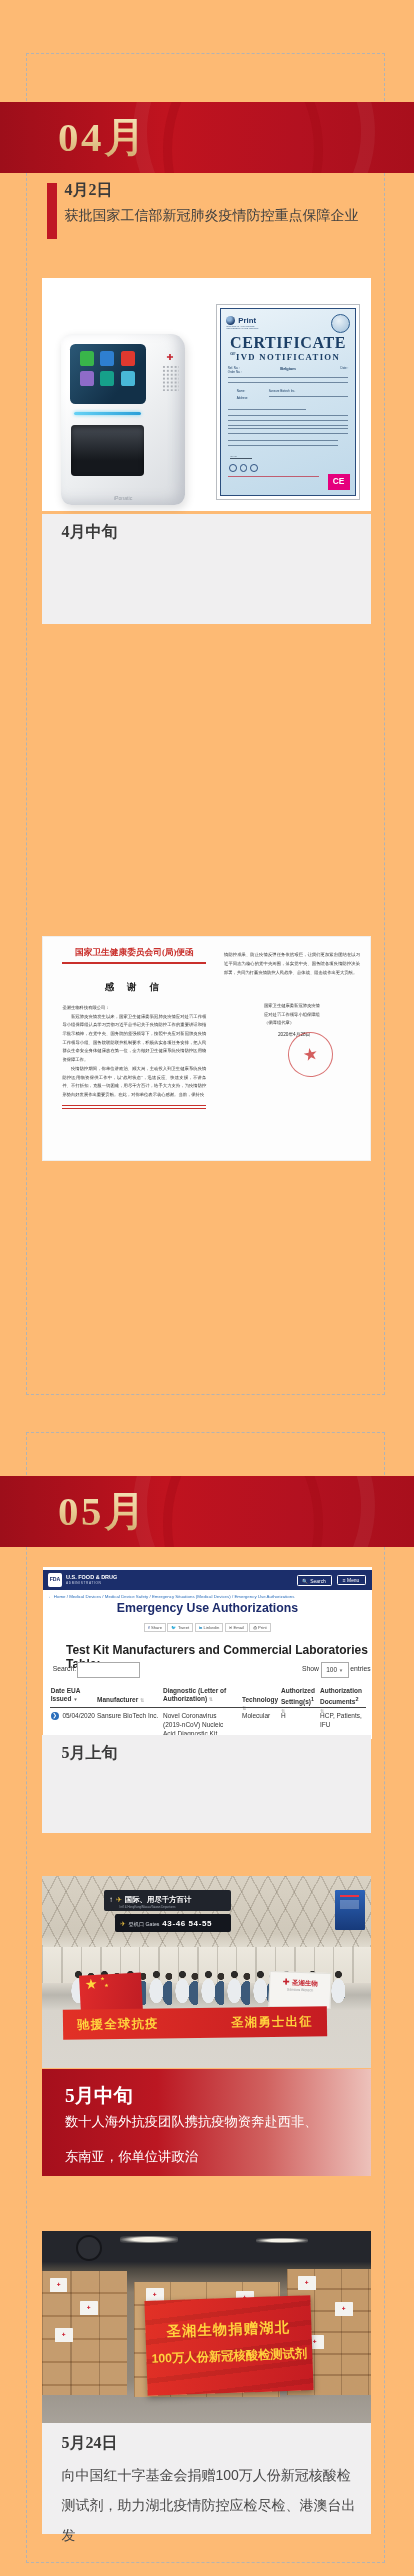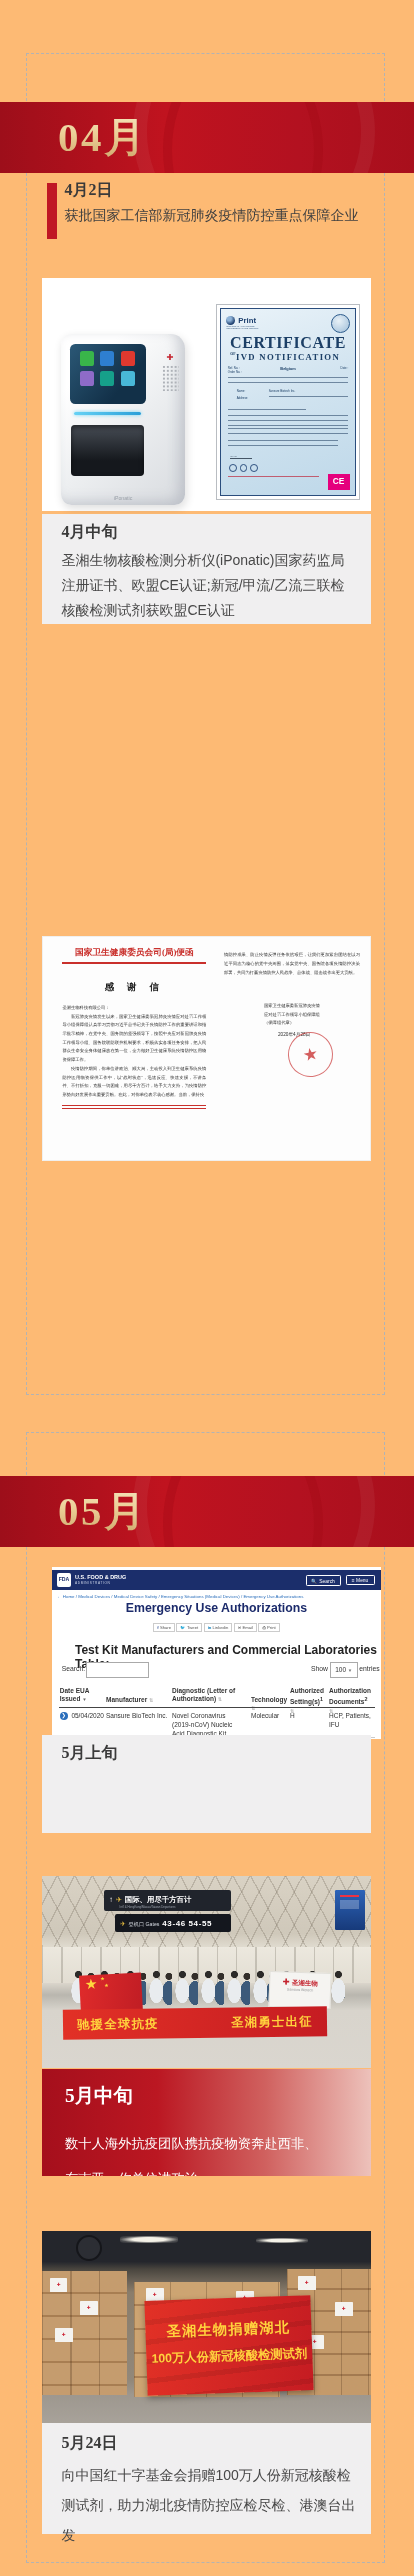--- a/index.html
+++ b/index.html
@@ -61,21 +61,21 @@
   .letter{position:absolute;left:42px;top:936px;width:329px;height:225px;background:#fdfdfd;
         border:0.6px solid #f0f0ef;box-sizing:border-box;}
   .ltxt{font-size:4.3px;line-height:8.7px;color:#2d2d2d;text-align:justify;}
   .lred{color:#c9302c;}
   .seal{position:absolute;left:245px;top:95px;width:43px;height:43px;border:1.6px solid rgba(198,40,40,.65);
         border-radius:50%;transform:rotate(-12deg);text-align:center;line-height:43px;font-size:17px;
         color:rgba(198,40,40,.75);}
   
   .crowd{position:absolute;background-repeat:repeat-x;}
   
-  .fda{position:absolute;left:52px;top:1567px;width:329px;height:172px;background:#fff;font-family:"Liberation Sans","DejaVu Sans",sans-serif;}
+  .fda{position:absolute;left:43px;top:1567px;width:329px;height:172px;background:#fff;font-family:"Liberation Sans","DejaVu Sans",sans-serif;}
   .fda-nav{position:absolute;left:0;top:3.2px;width:329px;height:20px;background:#1b2e6b;}
   .fda-link{color:#2a6ebb;}
   .chip{display:inline-block;border:0.6px solid #ccc;font-size:4.2px;color:#555;padding:1.3px 3.2px;margin:0 0.6px;background:#fff;}
   .thead{font-size:6.5px;font-weight:bold;color:#333;line-height:8.4px;}
   .tcell{font-size:6.5px;color:#333;line-height:9px;}
   .sort{color:#b5b5b5;font-size:5.2px;}
   
   .photo{position:absolute;left:42px;width:329px;overflow:hidden;}
   .p-banner{position:absolute;background:linear-gradient(100deg,#e23126 0%,#c51c22 100%);color:#ffd23d;
         font-weight:bold;text-align:center;}
@@ -150,21 +150,20 @@
           <span style="display:inline-block;width:5.8px;height:5.8px;border:0.6px solid #2a4d7d;border-radius:50%;"></span>
         </div>
         <div style="margin:1.9px 6.5px 0;height:1.9px;background:repeating-linear-gradient(180deg,rgba(190,40,60,.7) 0 0.6px,transparent 0.6px 1.9px);width:91px;"></div>
         <div class="ce">CE</div>
       </div>
     </div>
   </div>
 
   <div class="grayblk" style="top:514px;height:110px;">
     <div class="serifhead">4月中旬</div>
-    <div class="bodytext" style="margin-top:5.2px;width:295px;line-height:25px;">圣湘生物核酸检测分析仪(iPonatic)国家药监局注册证书、欧盟CE认证;新冠/甲流/乙流三联检核酸检测试剂获欧盟CE认证</div>
   </div>
 
 
   <div class="letter">
     <div class="abs" style="left:19.4px;top:10.4px;width:144px;">
       <div class="lred" style="font-family:'Liberation Serif','DejaVu Serif',serif;font-weight:bold;font-size:8.7px;text-align:center;">国家卫生健康委员会司(局)便函</div>
       <div style="height:1.6px;background:#c9302c;margin-top:2.6px;"></div>
       <div style="font-size:9.4px;font-weight:bold;color:#1c1c1c;text-align:center;letter-spacing:5.2px;margin-top:17px;">感  谢  信</div>
       <div class="ltxt" style="margin-top:10.4px;">圣湘生物科技有限公司：</div>
       <div class="ltxt" style="text-indent:2em;">新冠肺炎疫情发生以来，国家卫生健康委新冠肺炎疫情应对处置工作领导小组保障组认真学习贯彻习近平总书记关于疫情防控工作的重要讲话和指示批示精神，在党中央、国务院的坚强领导下，按照中央应对新冠肺炎疫情工作领导小组、国务院联防联控机制要求，积极落实各项任务安排，把人民群众生命安全身体健康放在第一位，全力做好卫生健康系统疫情防控医用物资保障工作。</div>
@@ -278,21 +277,21 @@
       <div style="color:#c42530;font-size:8.4px;margin-top:3.9px;">✚ <b style="font-size:6.5px;">圣湘生物</b></div>
       <div style="color:#98999b;font-size:3.6px;">Sansure Biotech</div>
     </div>
     <div class="p-banner" style="left:21px;top:132px;width:264px;height:30px;line-height:30px;font-size:12.3px;letter-spacing:1.3px;transform:rotate(-0.8deg);display:flex;justify-content:space-between;padding:0 14.2px;box-sizing:border-box;">
       <span>驰援全球抗疫</span>
       <span>圣湘勇士出征</span>
     </div>
     <div class="overlay" style="height:107px;padding:13px 0 0 23px;
          background:linear-gradient(90deg,#a50f1c 0%,#bb1722 35%,#d0615f 68%,#edc2bb 100%);">
       <div class="ovdate">5月中旬</div>
-      <div class="ovtext" style="margin-top:26px;">数十人海外抗疫团队携抗疫物资奔赴西非、</div>
+      <div class="ovtext" style="margin-top:4px;">数十人海外抗疫团队携抗疫物资奔赴西非、</div>
       <div class="ovtext" style="margin-top:17px;">东南亚，你单位讲政治</div>
     </div>
   </div>
 
   <div class="photo" style="top:2231px;height:192px;">
     <div class="abs" style="inset:0;background:linear-gradient(180deg,#24262c 0%,#24262c 16%,#4a463f 20%,#6b6257 26%,#8a7d6b 32%,#92887a 78%,#9d978e 85%,#a8a29a 100%);"></div>
     <div class="abs" style="left:78px;top:5.2px;width:58px;height:6.5px;border-radius:3.2px;background:radial-gradient(ellipse at center,#f5f2e8 0 40%,rgba(245,242,232,.2) 70%,transparent 100%);"></div>
     <div class="abs" style="left:214px;top:6.5px;width:52px;height:5.8px;border-radius:3.2px;background:radial-gradient(ellipse at center,#f5f2e8 0 40%,rgba(245,242,232,.2) 70%,transparent 100%);"></div>
     <div class="abs" style="left:34px;top:3.9px;width:22px;height:22px;border-radius:50%;border:2.6px solid #15161a;background:#2c2e34;"></div>
     <div class="abs" style="left:0;top:40px;width:85px;height:124px;background:

